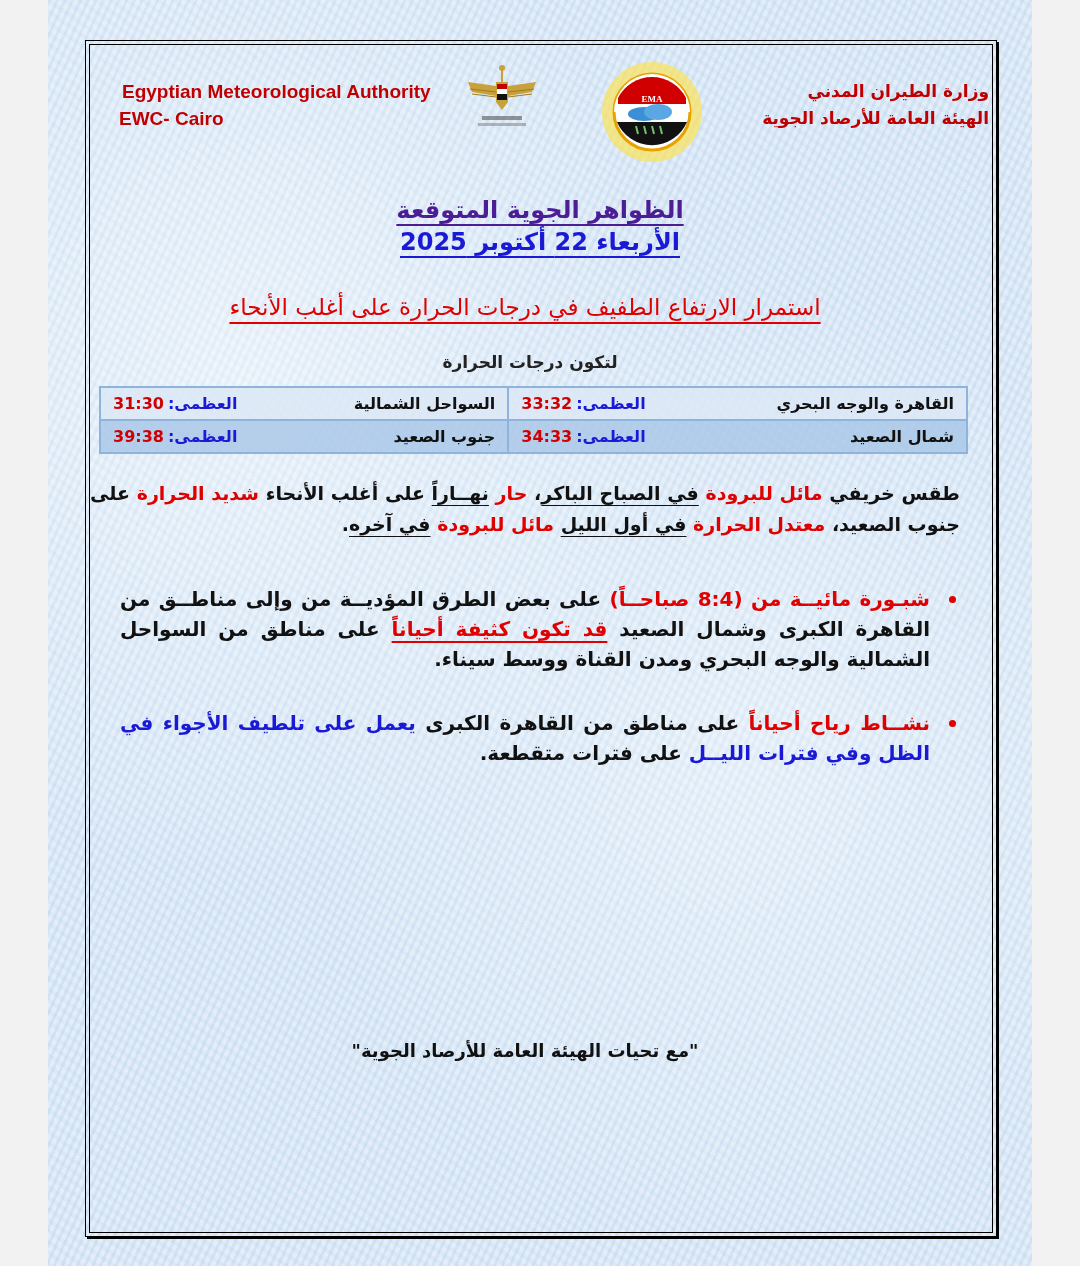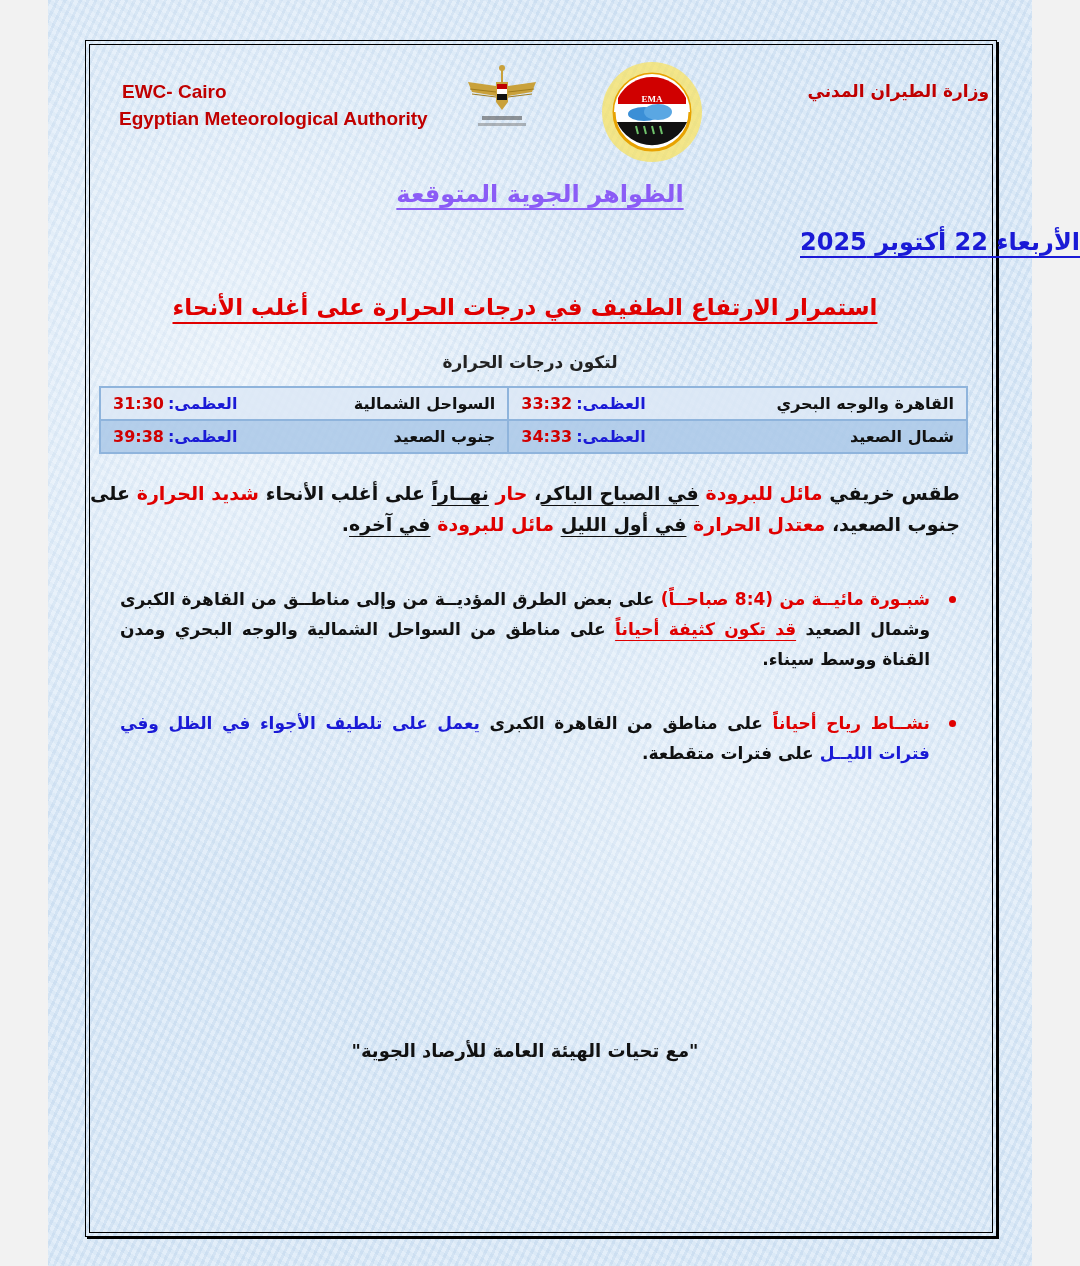--- a/index.html
+++ b/index.html
@@ -31,32 +31,32 @@
   }
   .en-header div:nth-child(2) { margin-left: -3px; }
   .ar-header {
     position: absolute; right: 91px; top: 78px; color: #c00000; font-weight: bold; font-size: 17px;
     line-height: 27px; text-align: right; direction: rtl;
   }
   .logo-aviation { position: absolute; left: 466px; top: 62px; width: 72px; height: 72px; }
   .logo-ema { position: absolute; left: 600px; top: 60px; width: 104px; height: 104px; }
 
   .title-main {
-    position: absolute; left: 0; width: 1080px; top: 180px; text-align: center; direction: rtl;
-    color: #8b5cf6; font-weight: bold; font-size: 24px;
+    position: absolute; left: 0; width: 1080px; top: 196px; text-align: center; direction: rtl;
+    color: #4c1d95; font-weight: bold; font-size: 24px;
   }
   .title-main span { text-decoration: underline; text-decoration-thickness: 2px; text-underline-offset: 6px; }
   .title-date {
-    position: absolute; left: 0; width: 1080px; top: 228px; direction: rtl;
+    position: absolute; left: 0; width: 1080px; top: 228px; text-align: center; direction: rtl;
     color: #1a1ad6; font-weight: bold; font-size: 24px;
   }
   .title-date span { text-decoration: underline; text-decoration-thickness: 2px; text-underline-offset: 6px; }
   .headline {
     position: absolute; left: 0; width: 1050px; top: 294px; text-align: center; direction: rtl;
-    color: #e00000; font-weight: bold; font-size: 23px;
+    color: #e00000; font-weight: normal; font-size: 23px;
   }
   .headline span { text-decoration: underline; text-decoration-thickness: 2px; text-underline-offset: 7px; }
 
   .temps-caption {
     position: absolute; left: 0; width: 1060px; top: 352px; text-align: center; direction: rtl;
     color: #222; font-size: 17px; font-weight: bold;
   }
   table.temps {
     position: absolute; left: 99px; top: 386px; width: 869px; border-collapse: collapse; direction: rtl;
     font-size: 16px;
@@ -71,40 +71,40 @@
 
   .para {
     position: absolute; right: 120px; width: 870px; top: 478px; direction: rtl; text-align: justify;
     font-size: 19px; font-weight: bold; color: #111; line-height: 31px;
   }
   .red { color: #e00000; }
   .blue { color: #1a1ad6; }
   .ul { text-decoration: underline; text-underline-offset: 5px; }
 
   ul.bullets { position: absolute; right: 150px; top: 584px; width: 810px; margin: 0; padding: 0; direction: rtl; list-style: none; }
-  ul.bullets li { position: relative; font-size: 17px; font-weight: bold; color: #111; line-height: 30px; margin-bottom: 34px; text-align: justify; }
+  ul.bullets li { position: relative; font-size: 20px; font-weight: bold; color: #111; line-height: 30px; margin-bottom: 34px; text-align: justify; }
   .bullet-dot {
     position: absolute; right: -26px; top: 12px; width: 7px; height: 7px; border-radius: 50%; background: #e00000;
   }
   .closing {
     position: absolute; left: 0; width: 1050px; top: 1040px; text-align: center; direction: rtl;
     font-size: 18px; font-weight: bold; color: #111;
   }
 </style>
 </head>
 <body>
 
 <div class="page"></div>
 <div class="frame">
     <div class="frame-inner"></div>
   </div>
 
 <div class="en-header">
+  <div>Egyptian Meteorological Authority</div>
   <div>EWC- Cairo</div>
-  <div>Egyptian Meteorological Authority</div>
 </div>
 
 <svg class="logo-aviation" viewBox="0 0 72 72">
   <path d="M2 20 L30 24 L30 34 L6 30 Z" fill="#c9a13b"></path>
   <path d="M4 27 L30 30 M6 32 L30 35" stroke="#a07c1e" stroke-width="1"></path>
   <path d="M70 20 L42 24 L42 34 L66 30 Z" fill="#c9a13b"></path>
   <path d="M68 27 L42 30 M66 32 L42 35" stroke="#a07c1e" stroke-width="1"></path>
   <path d="M30 20 L42 20 L42 40 L36 48 L30 40 Z" fill="#c9a13b"></path>
   <rect x="31" y="22" width="10" height="5" fill="#c00000"></rect>
   <rect x="31" y="27" width="10" height="5" fill="#fff"></rect>
@@ -124,20 +124,21 @@
   <path d="M18 38 A38 38 0 0 1 86 38 L86 44 L18 44 Z" fill="#d00000"></path>
   <path d="M17 62 L87 62 A38 38 0 0 1 17 62 Z" fill="#111"></path>
   <text x="52" y="42" text-anchor="middle" font-size="9" font-weight="bold" fill="#fff" font-family="Liberation Serif, serif">EMA</text>
   <ellipse cx="44" cy="54" rx="16" ry="7" fill="#3b8fd6"></ellipse>
   <ellipse cx="58" cy="52" rx="14" ry="8" fill="#5aa7e3"></ellipse>
   <path d="M36 66 L38 74 M44 66 L46 74 M52 66 L54 74 M60 66 L62 74" stroke="#6fc36b" stroke-width="2"></path>
 </svg>
 
 <div class="ar-header">
   <div>وزارة الطيران المدني</div>
+  <div>الهيئة العامة للأرصاد الجوية</div>
 </div>
 
 <div class="title-main"><span>الظواهر الجوية المتوقعة</span></div>
 <div class="title-date"><span>الأربعاء 22 أكتوبر 2025</span></div>
 <div class="headline"><span>استمرار الارتفاع الطفيف في درجات الحرارة على أغلب الأنحاء</span></div>
 
 <div class="temps-caption">لتكون درجات الحرارة</div>
 <table class="temps">
   <tbody>
       <tr>

